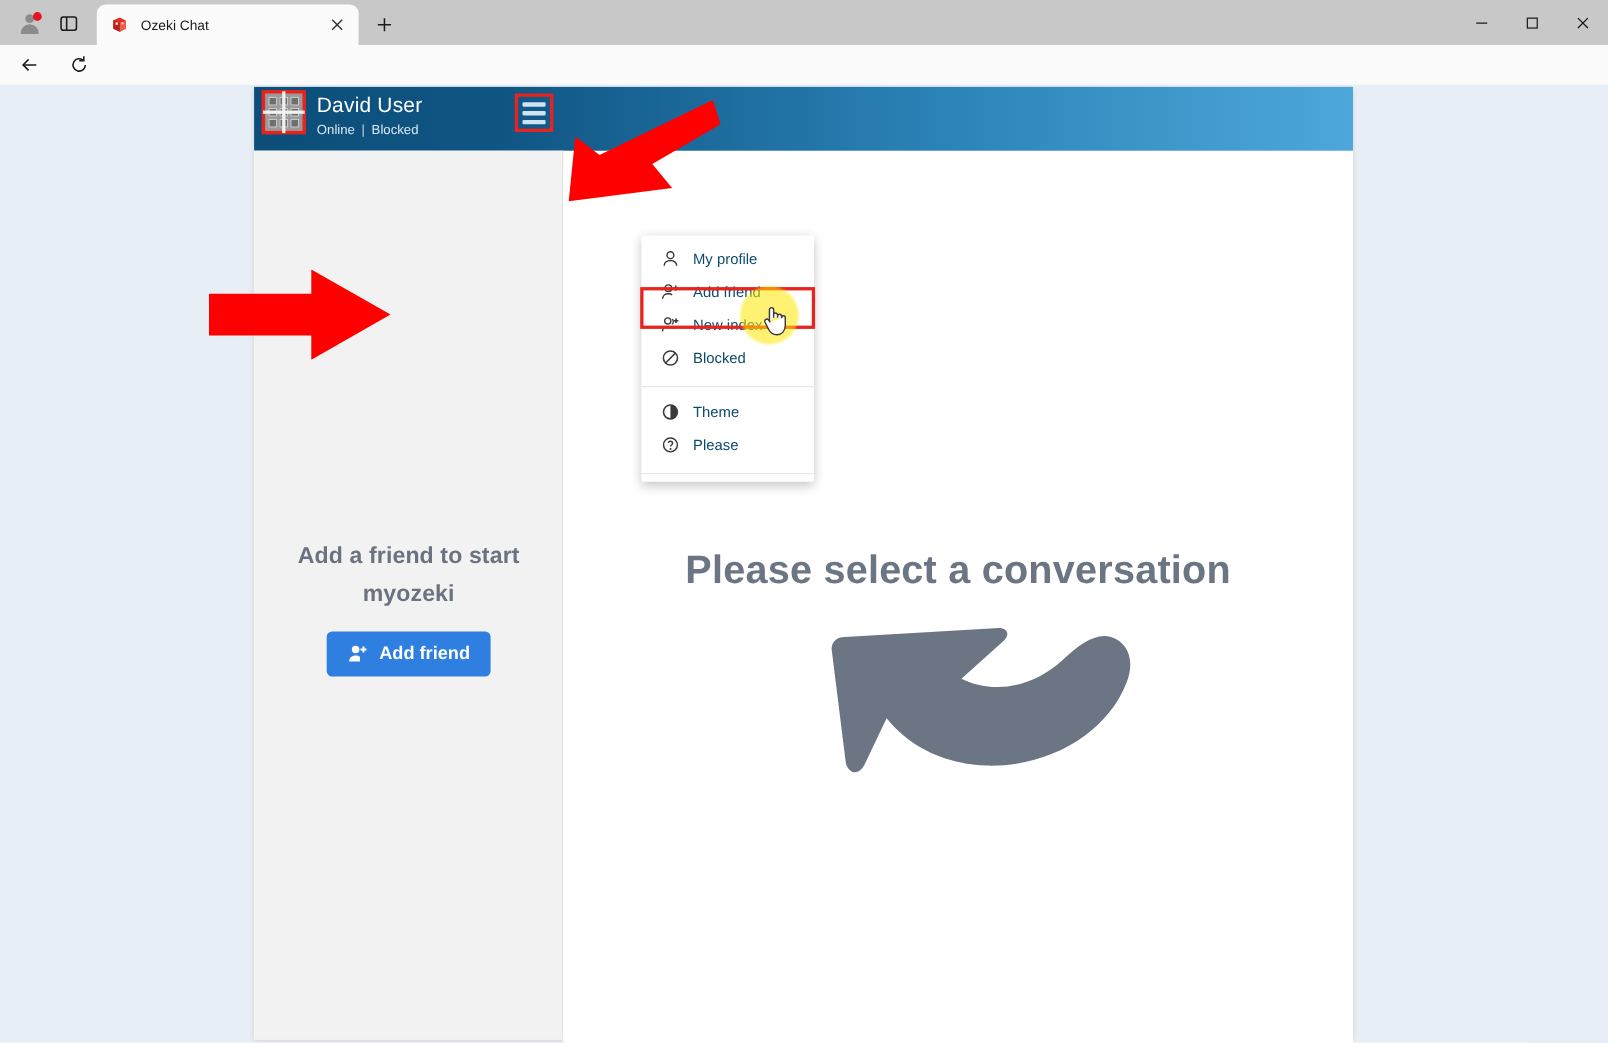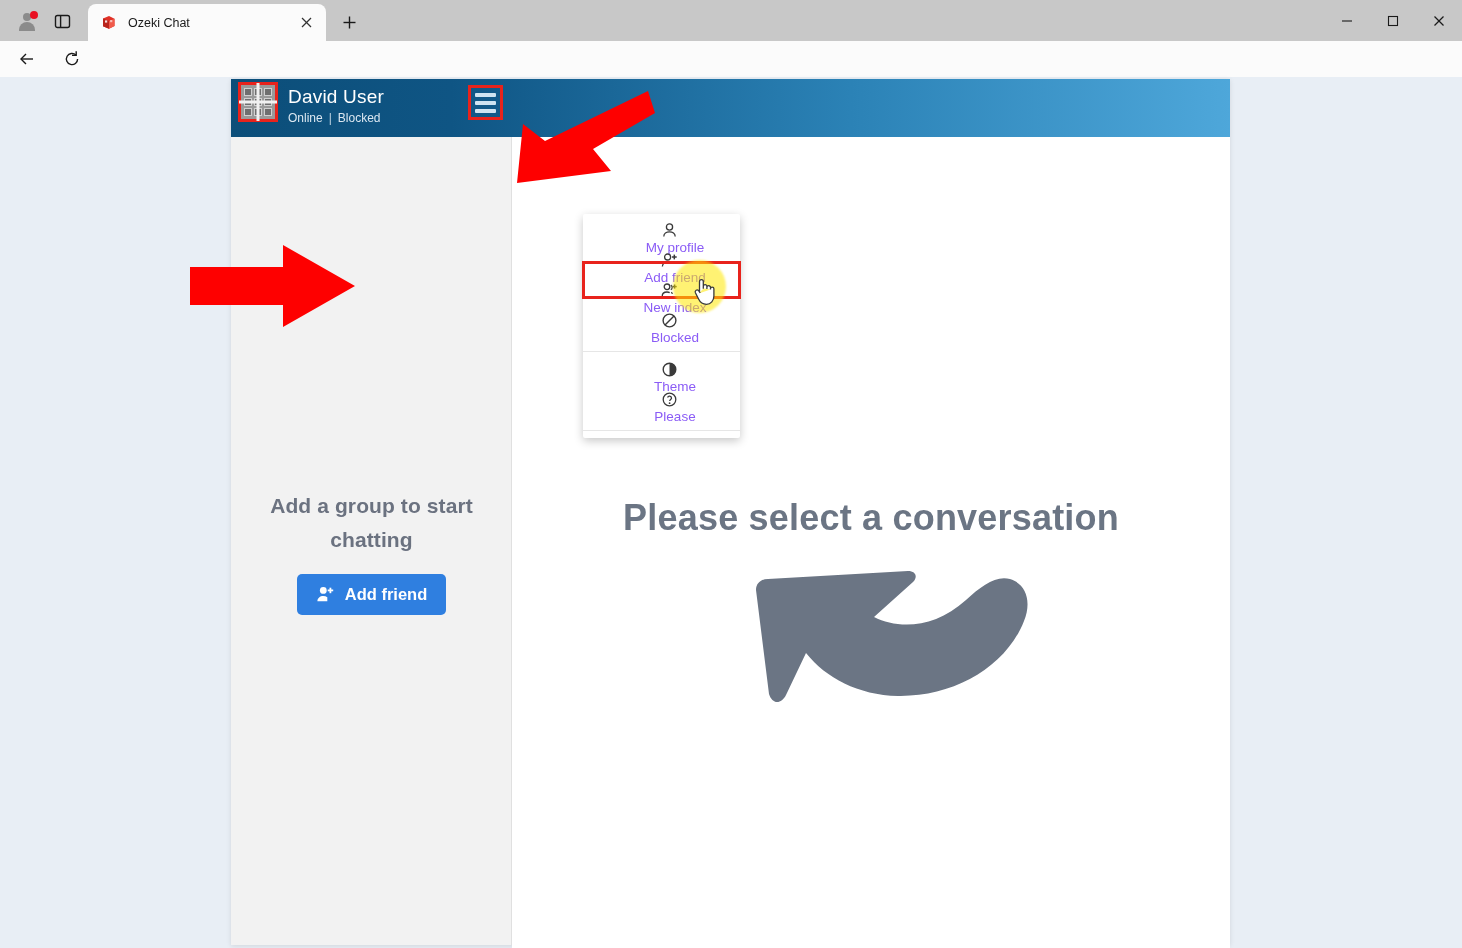--- a/index.html
+++ b/index.html
@@ -146,21 +146,21 @@
   .big-arrow { position: absolute; left: 236px; top: 388px; }
 
   
   .menu {
     position: absolute; left: 352px; top: 135px; width: 157px;
     background: #ffffff; box-shadow: 0 3px 10px rgba(0,0,0,.22); border-radius: 2px;
     padding: 6px 0 0 0;
   }
   .menu-item {
     display: flex; align-items: center; height: 30px; padding-left: 16px;
-    font-size: 13.5px; color: #8b5cf6; cursor: pointer; position: relative; flex-direction: column;
+    font-size: 13.5px; color: #0c4a6e; cursor: pointer; position: relative;
   }
   .menu-item .mi-icon { width: 20px; flex: 0 0 20px; display: flex; align-items: center; justify-content: center; }
   .menu-item .mi-label { margin-left: 11px; white-space: nowrap; }
   .menu-sep { height: 1px; background: #e6e6e6; margin: 7px 0; }
   .menu-group-pad { padding-bottom: 4px; }
   .menu-highlight {
     position: absolute; left: -1px; top: 47px; width: 159px; height: 38px;
     border: 3px solid #e8231c; pointer-events: none; z-index: 6;
   }
   .cursor-glow {
@@ -354,21 +354,21 @@
         </div>
         <div class="burger-box">
           <span></span>
           <span></span>
           <span></span>
         </div>
       </div>
 
       <div class="sidebar">
         <div class="empty-block">
-          <div class="empty-title">Add a group to start chatting</div>
+          <div class="empty-title">Add a friend to start myozeki</div>
           <button class="add-friend-btn">
             <svg width="19" height="19" viewBox="0 0 19 19">
               <circle cx="7.3" cy="5.4" r="3.4" fill="#ffffff"></circle>
               <path d="M1.4 16.3c0-3.3 2.7-5.3 5.9-5.3 1.5 0 2.9.4 4 1.2v4.1z" fill="#ffffff"></path>
               <line x1="14.4" y1="2.7" x2="14.4" y2="8.2" stroke="#ffffff" stroke-width="1.8"></line>
               <line x1="11.7" y1="5.4" x2="17.2" y2="5.4" stroke="#ffffff" stroke-width="1.8"></line>
             </svg>
             <span>Add friend</span>
           </button>
         </div>

